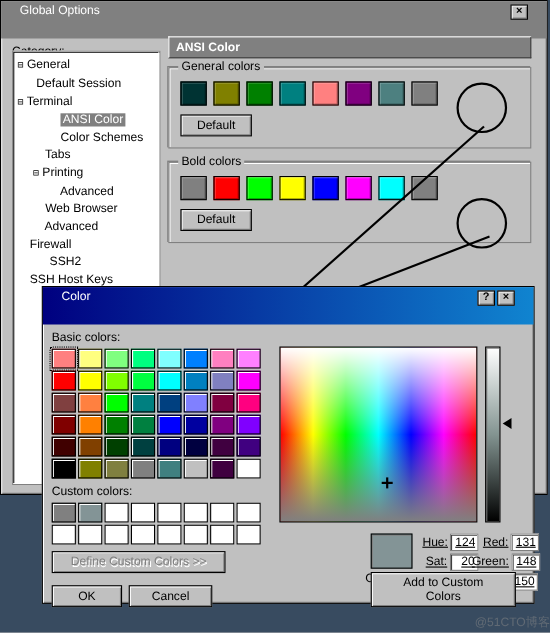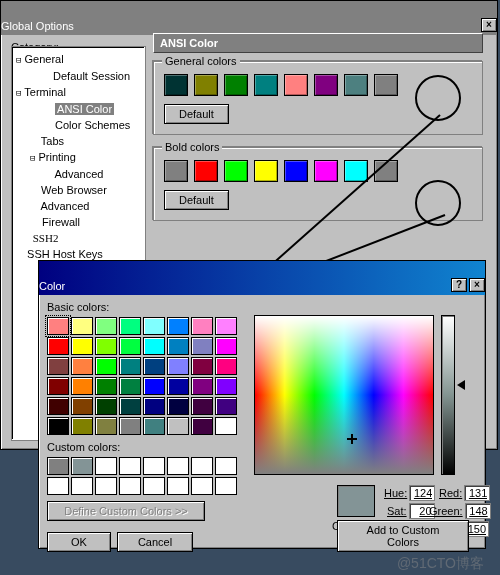--- a/index.html
+++ b/index.html
@@ -1,18 +1,18 @@
 <!DOCTYPE html>
 <html><head>
 <meta charset="utf-8">
 <style>
 * { box-sizing: border-box; font-family: Tahoma, Arial, sans-serif; font-size: 11px; }
 body { margin: 0; background: #384b60; width: 500px; height: 575px; position: relative; }
 .dialog { position: absolute; background: #c0c0c0; border: 1px solid #000; box-shadow: inset 1px 1px 0 #fff, inset -1px -1px 0 #808080; }
-.titlebar { background: #808080; color: #fff; padding: 3px 0; display: flex; justify-content: space-between; align-items: flex-end; height: 34px; }
+.titlebar { background: #808080; color: #fff; padding: 3px 17px; display: flex; justify-content: space-between; align-items: flex-start; height: 34px; }
 .titlebar-dark { background: linear-gradient(to right, #000080, #1084d0); }
 .titlebar-buttons { display: flex; gap: 2px; }
 .tb-btn { width: 16px; height: 14px; background: #c0c0c0; border: 1px solid #000; box-shadow: inset 1px 1px 0 #fff, inset -1px -1px 0 #808080; font-weight: bold; font-size: 10px; text-align: center; line-height: 11px; cursor: pointer; color: #000; }
 .global-dialog { top: 0; left: 0; width: 498px; height: 450px; }
 .dialog-body { padding: 6px 10px; }
 .label { margin-bottom: 4px; display: block; }
 .tree-panel { position: absolute; top: 45px; left: 10px; width: 135px; height: 395px; background: #fff; border: 1px solid #808080; box-shadow: inset -1px -1px 0 #fff, inset 1px 1px 0 #000; padding: 4px 2px; overflow: hidden; }
 .tree-line { white-space: nowrap; padding: 1px 0; cursor: pointer; line-height: 14px; }
 .tree-toggle { font-family: monospace; font-size: 9px; }
 .tree-selected { background: #808080; color: #fff; padding: 0 2px; }
@@ -39,48 +39,48 @@
 .crosshair::before, .crosshair::after { content:''; position:absolute; background:#000; }
 .crosshair::before { left:4px; top:0; width:2px; height:10px; }
 .crosshair::after { top:4px; left:0; height:2px; width:10px; }
 .lum-bar { position: absolute; top: 20px; left: 402px; width: 14px; height: 160px; border: 1px solid #000; box-shadow: inset 1px 1px 0 #808080; background: linear-gradient(to bottom, #fff, #839491, #000); }
 .lum-arrow { position: absolute; left: 418px; width: 0; height: 0; border-top: 5px solid transparent; border-bottom: 5px solid transparent; border-right: 8px solid #000; }
 .preview-box { position: absolute; top: 190px; left: 298px; width: 38px; height: 32px; border: 1px solid #000; box-shadow: inset 1px 1px 0 #808080; }
 .hsl-row { position: absolute; display: flex; align-items: center; gap: 2px; text-decoration: underline; }
 .hsl-input { width: 26px; height: 16px; border: 1px solid #808080; background: #fff; text-align: right; padding: 0 2px; box-shadow: inset 1px 1px 0 #404040; }
 .bottom-btns { position: absolute; bottom: 8px; left: 8px; display: flex; gap: 6px; }
 .circle { position: absolute; border: 2px solid #000; border-radius: 50%; pointer-events: none; }
-.watermark { position: absolute; bottom: 2px; right: 16px; color: #888; font-size: 14px; opacity: 0.5; }
+.watermark { position: absolute; bottom: 2px; right: 0; color: #888; font-size: 11px; opacity: 0.5; }
 </style>
 </head>
 <body>
 
 <div class="dialog global-dialog">
   <div class="titlebar">
     <span>Global Options</span>
     <div class="titlebar-buttons">
       <div class="tb-btn">×</div>
     </div>
   </div>
   <div class="dialog-body">
     <span class="label">Category:</span>
   </div>
   <div class="tree-panel" id="tree">
       <div class="tree-line" style="padding-left: 2px;"><span class="tree-toggle">⊟</span> General</div>
-      <div class="tree-line" style="padding-left: 28px;"><span style="display:inline-block;width:8px"></span> Default Session</div>
+      <div class="tree-line" style="padding-left: 8px;"><span style="display:inline-block;width:8px"></span> Default Session</div>
       <div class="tree-line" style="padding-left: 2px;"><span class="tree-toggle">⊟</span> Terminal</div>
       <div class="tree-line" style="padding-left: 30px;"><span style="display:inline-block;width:8px"></span> <span class="tree-selected">ANSI Color</span></div>
       <div class="tree-line" style="padding-left: 30px;"><span style="display:inline-block;width:8px"></span> Color Schemes</div>
       <div class="tree-line" style="padding-left: 16px;"><span style="display:inline-block;width:8px"></span> Tabs</div>
       <div class="tree-line" style="padding-left: 16px;"><span class="tree-toggle">⊟</span> Printing</div>
       <div class="tree-line" style="padding-left: 30px;"><span style="display:inline-block;width:8px"></span> Advanced</div>
       <div class="tree-line" style="padding-left: 16px;"><span style="display:inline-block;width:8px"></span> Web Browser</div>
       <div class="tree-line" style="padding-left: 16px;"><span style="display:inline-block;width:8px"></span> Advanced</div>
-      <div class="tree-line" style="padding-left: 17px;"><span style="display:inline-block;width:8px"></span> Firewall</div>
-      <div class="tree-line" style="padding-left: 8px; font-family: Liberation Serif, serif;"><span style="display:inline-block;width:8px"></span> SSH2</div>
+      <div class="tree-line" style="padding-left: 2px;"><span style="display:inline-block;width:8px"></span> Firewall</div>
+      <div class="tree-line" style="padding-left: 20px;"><span style="display:inline-block;width:8px"></span> SSH2</div>
       <div class="tree-line" style="padding-left: 2px;"><span style="display:inline-block;width:8px"></span> SSH Host Keys</div>
     </div>
   <div class="content-panel">
     <div class="pane-title">ANSI Color</div>
     <div class="groupbox">
       <span class="groupbox-title">General colors</span>
       <div class="color-row" id="normal-row">
           <div class="swatch" style="background: rgb(0, 51, 51);"></div>
           <div class="swatch" style="background: rgb(128, 128, 0);"></div>
           <div class="swatch" style="background: rgb(0, 128, 0);"></div>

